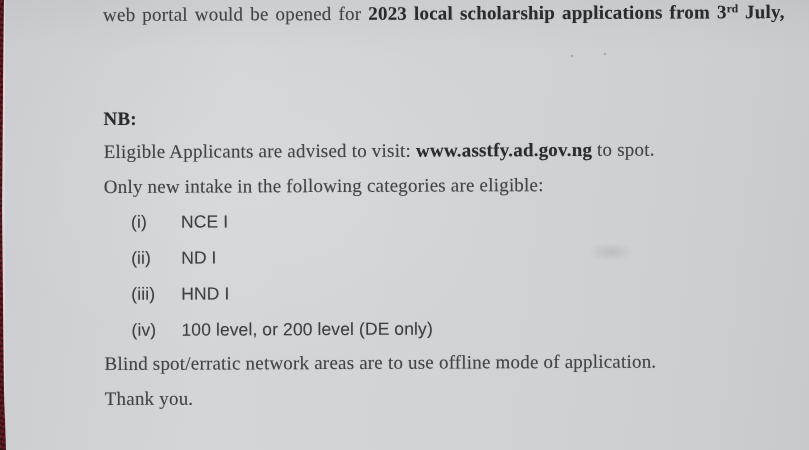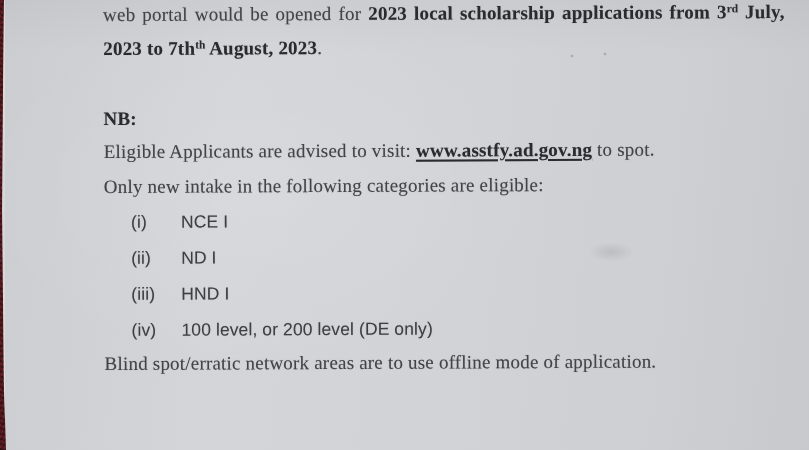--- a/index.html
+++ b/index.html
@@ -35,21 +35,21 @@
   }
   .line {
     position: absolute; left: 0;
     white-space: nowrap;
     font-size: 19px; line-height: 26px;
     letter-spacing: 0.2px;
     color: #43444a;
     text-shadow: 0 0 1px rgba(70,70,75,0.35);
   }
   .line .b { font-weight: bold; color: #2a2b30; }
-  .line .u { text-decoration: underline; text-underline-offset: 3px; text-decoration-thickness: 1.5px; }
+  .line .u { text-underline-offset: 3px; text-decoration-thickness: 1.5px; }
   .line .sup { font-size: 60%; position: relative; top: -0.5em; letter-spacing: 0; }
   .nb {
     font-weight: bold; color: #2a2b30;
     text-underline-offset: 3px; text-decoration-thickness: 1.5px;
   }
   .wide { word-spacing: 2px; }
   .item {
     font-family: "Liberation Sans", sans-serif;
     font-size: 17.5px; letter-spacing: 0.1px;
     color: #3e3f44;
@@ -70,21 +70,20 @@
 </head>
 <body>
 
 <div class="paper">
   <div class="paper-edge-highlight"></div>
 
   <div class="content">
 
     <div class="line wide" style="top:2px"><span>web portal would be opened for </span><span class="b">2023 local scholarship applications from 3</span><span class="b sup">rd</span><span class="b"> July,</span></div>
 
-    <div class="line" style="top:36px"><span class="b">2023 to 7th</span><span class="b sup">th</span><span class="b"> August, 2023</span><span>.</span></div>
 
     <div class="line nb" style="top:106px">NB:</div>
 
     <div class="line" style="top:139px"><span>Eligible Applicants are advised to visit: </span><span class="b u">www.asstfy.ad.gov.ng</span><span> to spot.</span></div>
 
     <div class="line" style="top:174px">Only new intake in the following categories are eligible:</div>
 
     <div class="line item" style="top:209px">
       <span class="marker">(i)</span>
       <span class="label">NCE I</span>
@@ -100,18 +99,19 @@
       <span class="label">HND I</span>
     </div>
 
     <div class="line item" style="top:317px">
       <span class="marker">(iv)</span>
       <span class="label">100 level, or 200 level (DE only)</span>
     </div>
 
     <div class="line" style="top:351px">Blind spot/erratic network areas are to use offline mode of application.</div>
 
+    <div class="line" style="top:386px">Thank you.</div>
   </div>
 
   <div class="speck" style="left:570px; top:54px"></div>
   <div class="speck" style="left:603px; top:52px"></div>
   <div class="smudge" style="left:588px; top:243px; width:46px; height:18px"></div>
 </div>
 
 </body></html>

